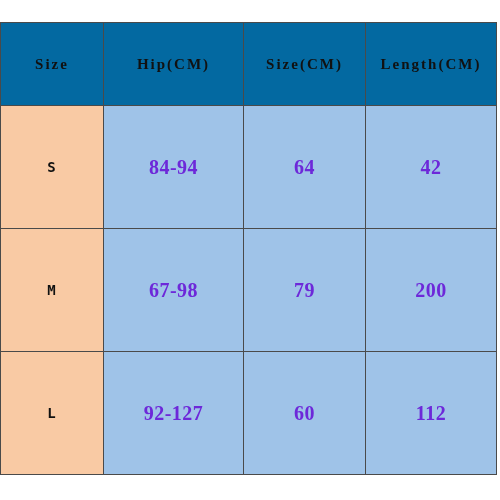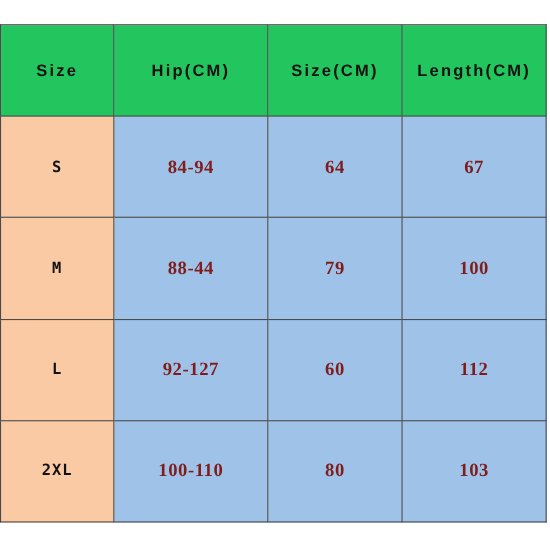--- a/index.html
+++ b/index.html
@@ -43,46 +43,46 @@
     vertical-align: middle;
     padding: 0;
     margin: 0;
   }
 
   
   table.size-chart thead tr {
     height: 83px;
   }
   table.size-chart thead th {
-    background: #22c55e;
+    background: #0369a1;
     color: #111111;
-    font-family: Liberation Sans, sans-serif;
+    font-family: Liberation Serif, serif;
     font-size: 15px;
     font-weight: bold;
     letter-spacing: 2px;
     margin-left: 28px;
   }
 
   
   table.size-chart tbody tr {
     height: 74px;
   }
   table.size-chart td.cell-size {
     background: #f9caa4;
     color: #111111;
     font-family: "DejaVu Sans Mono", "Liberation Mono", monospace;
     font-size: 14px;
     font-weight: bold;
     letter-spacing: 1px;
   }
   table.size-chart td.cell-value {
     background: #9fc3e8;
-    color: #7f1d1d;
+    color: #6d28d9;
     font-family: "Liberation Serif", serif;
-    font-size: 17px;
+    font-size: 20px;
     font-weight: bold;
     letter-spacing: 0.5px;
   }
 </style>
 </head>
 <body>
 
 <div id="size-chart-wrapper">
   <table class="size-chart">
     <colgroup>
@@ -97,35 +97,29 @@
         <th>Hip(CM)</th>
         <th>Size(CM)</th>
         <th>Length(CM)</th>
       </tr>
     </thead>
     <tbody>
       <tr>
         <td class="cell-size">S</td>
         <td class="cell-value">84-94</td>
         <td class="cell-value">64</td>
-        <td class="cell-value">67</td>
+        <td class="cell-value">42</td>
       </tr>
       <tr>
         <td class="cell-size">M</td>
-        <td class="cell-value">88-44</td>
+        <td class="cell-value">67-98</td>
         <td class="cell-value">79</td>
-        <td class="cell-value">100</td>
+        <td class="cell-value">200</td>
       </tr>
       <tr>
         <td class="cell-size">L</td>
         <td class="cell-value">92-127</td>
         <td class="cell-value">60</td>
         <td class="cell-value">112</td>
       </tr>
-      <tr>
-        <td class="cell-size">2XL</td>
-        <td class="cell-value">100-110</td>
-        <td class="cell-value">80</td>
-        <td class="cell-value">103</td>
-      </tr>
     </tbody>
   </table>
 </div>
 
 </body></html>

